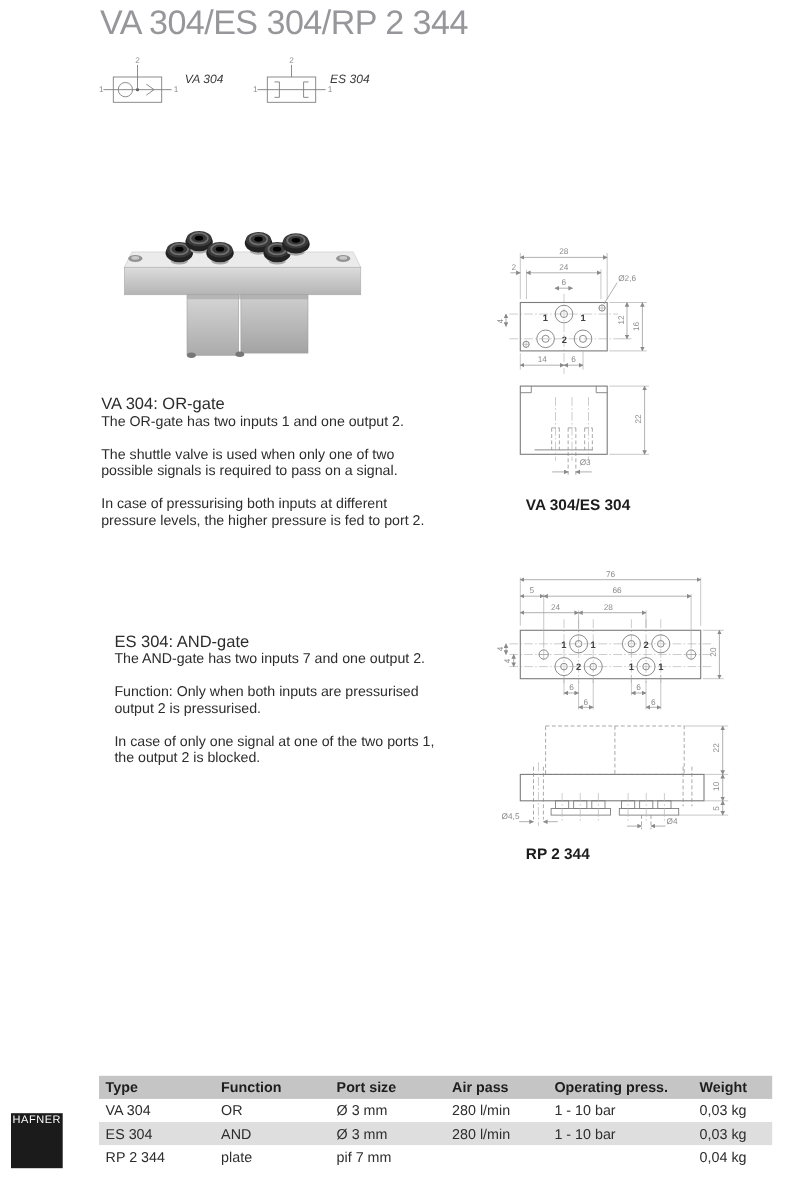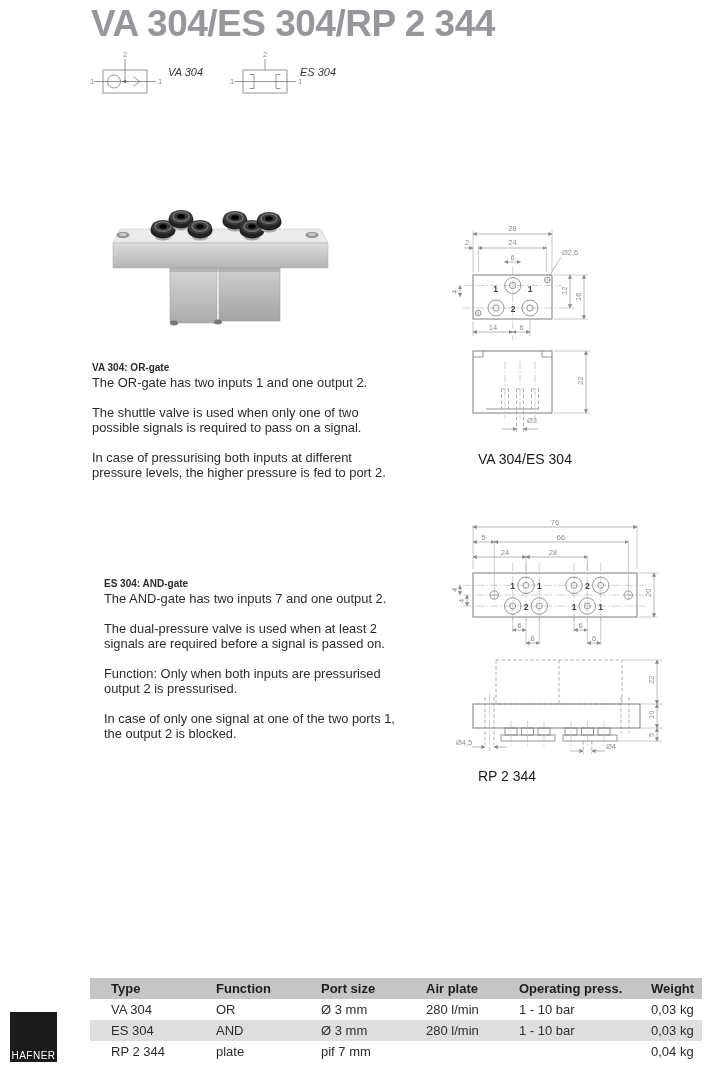--- a/index.html
+++ b/index.html
@@ -1,47 +1,47 @@
 <!DOCTYPE html>
 <html><head>
 <meta charset="utf-8">
 <style>
   *{margin:0;padding:0;box-sizing:border-box}
   html,body{background:#ffffff}
   .page{position:relative;width:717px;height:1081px;background:#ffffff;overflow:hidden;
         font-family:"Liberation Sans","DejaVu Sans",sans-serif;color:#2d2d2d}
   .abs{position:absolute}
-  .title{left:91px;top:3px;font-size:37px;font-weight:bold;color:#97979b;letter-spacing:-0.5px;white-space:nowrap}
+  .title{left:91px;top:3px;font-size:31px;font-weight:normal;color:#97979b;letter-spacing:-0.5px;white-space:nowrap}
   .sym-label{font-style:italic;font-size:11px;color:#3a3a3a;white-space:nowrap}
   .txtcol{width:326px;font-size:12.9px;line-height:15px;color:#2c2c2c}
-  .txtcol h3{font-size:10px;font-weight:bold;line-height:15px}
+  .txtcol h3{font-size:15px;font-weight:normal;line-height:15px}
   .txtcol p{margin:0 0 15px 0}
   .txtcol p:last-child{margin-bottom:0}
-  .caption{font-size:14px;font-weight:normal;color:#1c1c1c;white-space:nowrap}
+  .caption{font-size:14px;font-weight:bold;color:#1c1c1c;white-space:nowrap}
   
   .ol{stroke:#7c7c7c;stroke-width:1;fill:none}
   .ol2{stroke:#7c7c7c;stroke-width:0.8;fill:none}
   .xl{stroke:#aaaaaa;stroke-width:0.6;fill:none}
   .dl{stroke:#999999;stroke-width:0.7;fill:none;marker-start:url(#arr);marker-end:url(#arr)}
   .dle{stroke:#999999;stroke-width:0.7;fill:none;marker-end:url(#arr)}
   .cl{stroke:#b3b3b3;stroke-width:0.6;fill:none;stroke-dasharray:8 2 1.5 2}
   .dash{stroke:#8f8f8f;stroke-width:0.7;fill:none;stroke-dasharray:3.5 2.2}
   .cross{stroke:#9a9a9a;stroke-width:0.5;fill:none}
   .dt{font-size:7.5px;fill:#8b8b8b}
   .pt{font-size:8.5px;font-weight:bold;fill:#404040}
   text{font-family:"Liberation Sans","DejaVu Sans",sans-serif}
   .mid{text-anchor:middle}
   
   .spec{left:90px;top:978px;width:612px;font-size:13px}
   .spec .row{display:grid;grid-template-columns:105px 105px 105px 93px 132px 1fr;height:21px;align-items:center}
-  .spec .row>div{padding-left:21px;white-space:nowrap}
+  .spec .row>div{padding-left:6px;white-space:nowrap}
   .hdr{background:#c5c5c6;font-weight:bold;color:#1d1d1d}
   .stripe{background:#dedede}
   .logo{left:10px;top:1012px;width:47px;height:50px;background:#1b1b1b;color:#ffffff;
-        display:flex;align-items:flex-end;justify-content:center}
+        display:flex;align-items:flex-start;justify-content:center}
   .logo span{font-size:10px;letter-spacing:0.5px;line-height:13px}
 </style>
 </head>
 <body>
 
 <div class="page">
 
   <svg width="0" height="0" style="position:absolute">
     <defs>
       <marker id="arr" viewBox="0 0 10 10" refX="9" refY="5" markerWidth="6" markerHeight="6" orient="auto-start-reverse">
@@ -246,21 +246,20 @@
   <div class="abs txtcol" style="left:92px;top:360px">
     <h3>VA 304: OR-gate</h3>
     <p>The OR-gate has two inputs 1 and one output 2.</p>
     <p>The shuttle valve is used when only one of two<br>possible signals is required to pass on a signal.</p>
     <p>In case of pressurising both inputs at different<br>pressure levels, the higher pressure is fed to port 2.</p>
   </div>
 
   <div class="abs txtcol" style="left:104px;top:576px">
     <h3>ES 304: AND-gate</h3>
     <p>The AND-gate has two inputs 7 and one output 2.</p>
-    <p>The dual-pressure valve is used when at least 2<br>signals are required before a signal is passed on.</p>
     <p>Function: Only when both inputs are pressurised<br>output 2 is pressurised.</p>
     <p>In case of only one signal at one of the two ports 1,<br>the output 2 is blocked.</p>
   </div>
 
   <svg class="abs" style="left:450px;top:513px" width="240" height="140" viewBox="0 0 240 140">
     <line x1="13" y1="72.3" x2="197" y2="72.3" class="cl"></line>
     <line x1="13" y1="82" x2="197" y2="82" class="cl"></line>
     <line x1="13" y1="93" x2="197" y2="93" class="cl"></line>
     <line x1="62.7" y1="50" x2="62.7" y2="108" class="cl"></line>
     <line x1="76" y1="50" x2="76" y2="108" class="cl"></line>
@@ -381,21 +380,21 @@
   </svg>
 
   <div class="abs caption" style="left:478px;top:768px">RP 2 344</div>
 
 
   <div class="abs spec">
     <div class="row hdr">
       <div>Type</div>
       <div>Function</div>
       <div>Port size</div>
-      <div>Air plate</div>
+      <div>Air pass</div>
       <div>Operating press.</div>
       <div>Weight</div>
     </div>
     <div class="row">
       <div>VA 304</div>
       <div>OR</div>
       <div>Ø 3 mm</div>
       <div>280 l/min</div>
       <div>1 - 10 bar</div>
       <div>0,03 kg</div>

